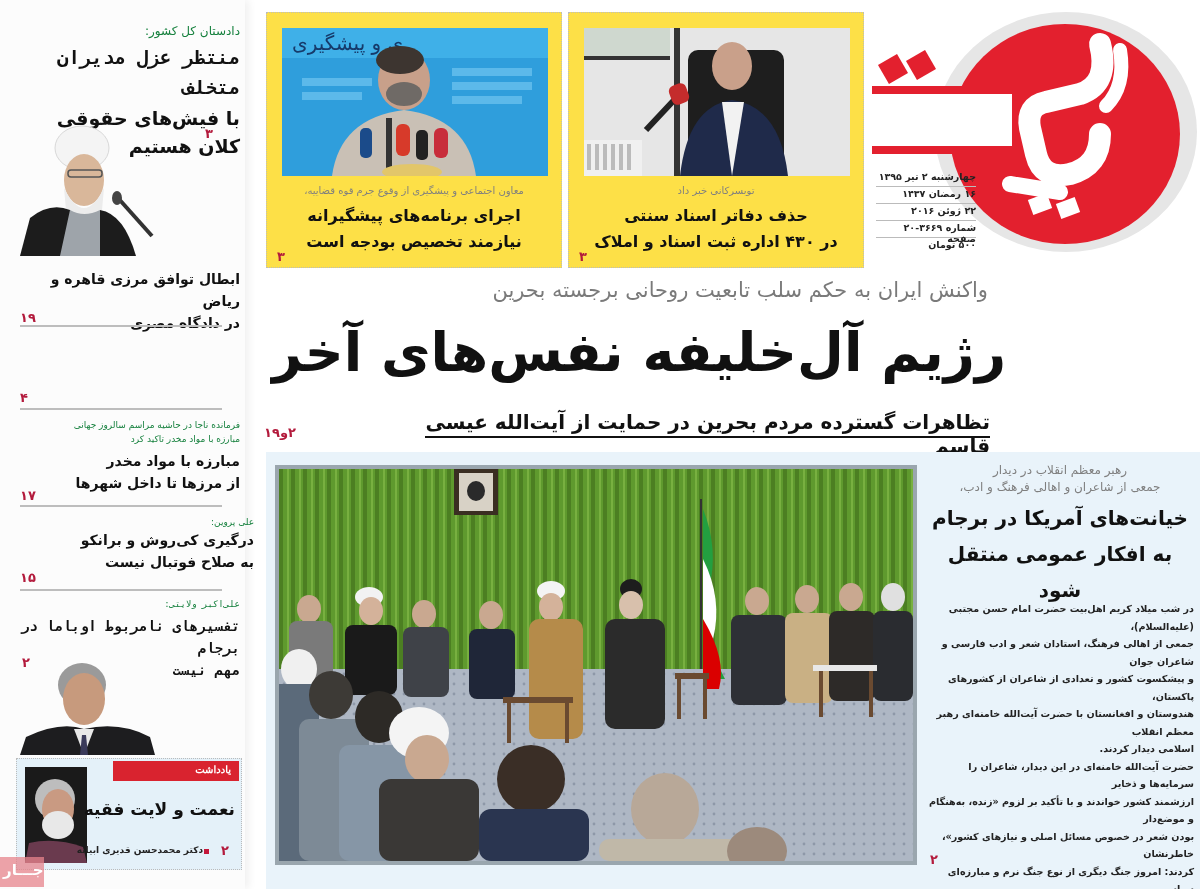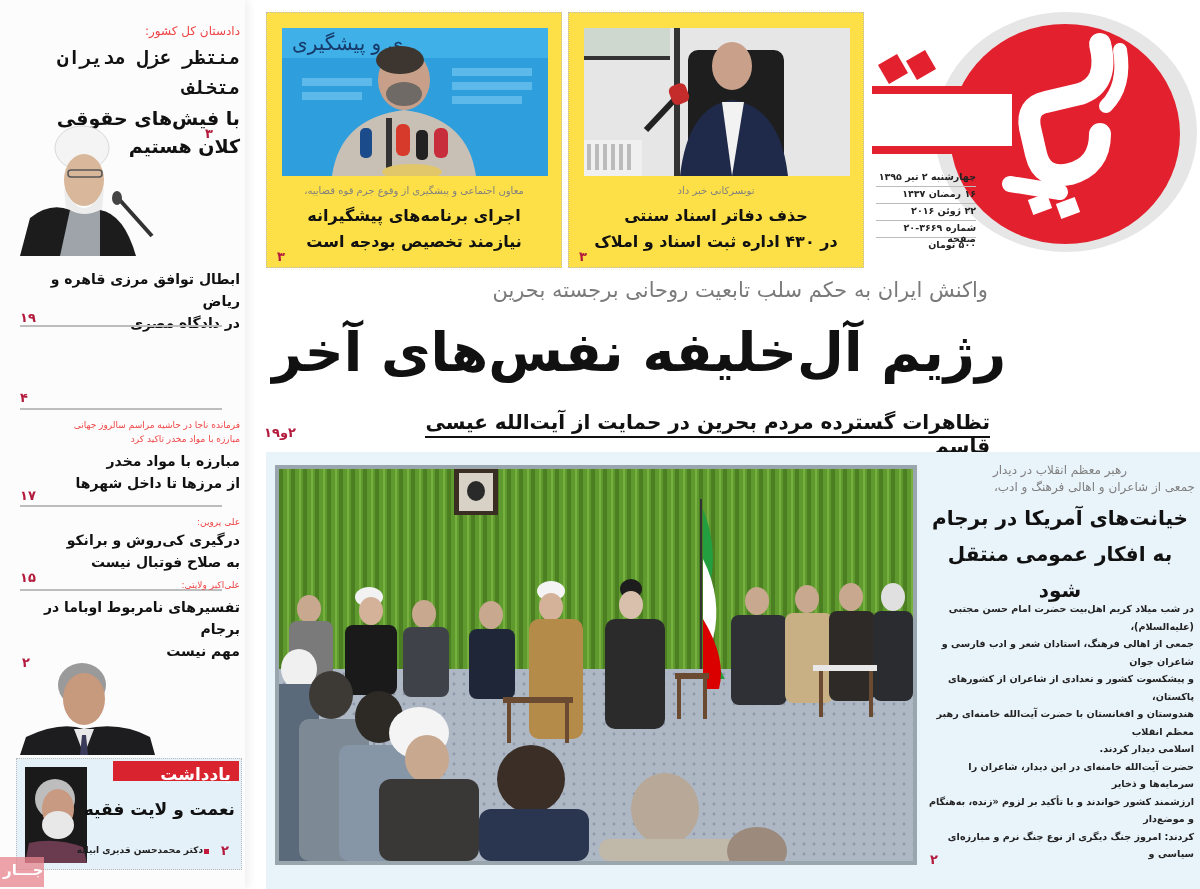--- a/index.html
+++ b/index.html
@@ -3,21 +3,21 @@
 <meta charset="utf-8">
 <style>
   * { box-sizing: border-box; margin: 0; padding: 0; }
   html, body { width: 1200px; height: 889px; overflow: hidden; background: #ffffff; }
   body { font-family: "DejaVu Sans", sans-serif; color: #111; position: relative; direction: ltr; }
   .rtl { direction: rtl; text-align: right; }
   .abs { position: absolute; }
 
   
   .left-col { left: 0; top: 0; width: 245px; height: 889px; background: #fcfcfc; box-shadow: 4px 0 8px rgba(0,0,0,0.06); }
-  .kicker { font-size: 11px; color: #ef4444; line-height: 14px; }
+  .kicker { font-size: 11px; color: #15803d; line-height: 14px; }
   .hl { font-weight: bold; color: #111; }
   .pnum { font-size: 13px; font-weight: bold; color: #b31a3c; }
   .sep { height: 2px; background: #bdbdbd; }
 
   
   .topbox { border: 1px dotted #bbb; background: #fde047; }
   .photo { overflow: hidden; }
 
   
   .logo-ring { border-radius: 50%; background: #e6e6e6; }
@@ -71,47 +71,47 @@
 
   <div class="abs" style="left:10px; top:418px; width:230px;">
     <div class="kicker" style="font-size:9px;">فرمانده ناجا در حاشیه مراسم سالروز جهانی</div>
     <div class="kicker" style="font-size:9px;">مبارزه با مواد مخدر تاکید کرد</div>
     <div class="hl" style="font-size:14px; line-height:22px; margin-top:4px;">مبارزه با مواد مخدر</div>
     <div class="hl" style="font-size:14px; line-height:22px;">از مرزها تا داخل شهرها</div>
   </div>
   <div class="abs pnum" style="left:20px; top:488px;">۱۷</div>
   <div class="abs sep" style="left:20px; top:505px; width:202px;"></div>
 
-  <div class="abs" style="left:10px; top:515px; width:230px;">
+  <div class="abs" style="left:24px; top:515px; width:230px;">
     <div class="kicker" style="font-size:9px;">علی پروین:</div>
     <div class="hl" style="font-size:14px; line-height:22px; ">درگیری کی‌روش و برانکو</div>
     <div class="hl" style="font-size:14px; line-height:22px;">به صلاح فوتبال نیست</div>
   </div>
   <div class="abs pnum" style="left:20px; top:570px;">۱۵</div>
   <div class="abs sep" style="left:20px; top:589px; width:202px;"></div>
 
-  <div class="abs" style="left:10px; top:578px; width:230px;">
+  <div class="abs" style="left:10px; top:598px; width:230px;font-family:Liberation Mono, monospace;">
     <div class="kicker" style="font-size:9px;">علی‌اکبر ولایتی:</div>
     <div class="hl" style="font-size:14px; line-height:22px; margin-top:4px;">تفسیرهای نامربوط اوباما در برجام</div>
     <div class="hl" style="font-size:14px; line-height:22px;">مهم نیست</div>
   </div>
   <div class="abs pnum" style="left:22px; top:655px;">۲</div>
   <div class="abs photo" style="left:20px; top:655px; width:135px; height:100px;">
     <svg width="135" height="100" viewBox="0 0 135 100">
       <ellipse cx="62" cy="30" rx="24" ry="22" fill="#9a9a9a"></ellipse>
       <ellipse cx="64" cy="44" rx="21" ry="26" fill="#c79a7d"></ellipse>
       <path d="M0 100 L6 82 Q40 66 64 74 Q100 66 130 82 L135 100 Z" fill="#1d1d1f"></path>
       <path d="M54 74 L64 100 L74 74 Z" fill="#e8e8e8"></path>
       <path d="M62 80 L66 80 L68 100 L60 100 Z" fill="#3a3a5a"></path>
     </svg>
   </div>
 
   <div class="abs" style="left:16px; top:758px; width:226px; height:112px; background:#e4f1f9; border:1px dotted #bbb;">
     <div class="abs" style="left:96px; top:2px; width:126px; height:20px; background:#d9232f;">
-      <span class="abs" style="right:8px; top:3px; font-size:17px; font-weight:bold; color:#fff; direction:rtl;">یادداشت</span>
+      <span class="abs" style="right:8px; top:3px; font-size:10px; font-weight:bold; color:#fff; direction:rtl;font-family:Liberation Serif, serif;">یادداشت</span>
     </div>
     <div class="abs photo" style="left:8px; top:8px; width:62px; height:96px; background:#222;">
       <svg width="62" height="96" viewBox="0 0 62 96">
         <rect width="62" height="96" fill="#1a1a1a"></rect>
         <ellipse cx="30" cy="32" rx="20" ry="20" fill="#bdbdbd"></ellipse>
         <ellipse cx="33" cy="42" rx="16" ry="20" fill="#c99a82"></ellipse>
         <ellipse cx="33" cy="58" rx="16" ry="14" fill="#e8e8e8"></ellipse>
         <path d="M0 96 L4 76 Q30 70 58 80 L62 96 Z" fill="#6a3a4e"></path>
       </svg>
     </div>
@@ -300,29 +300,30 @@
         <rect x="200" y="340" width="110" height="52" rx="12" fill="#2a3550"></rect>
       <ellipse cx="386" cy="340" rx="34" ry="36" fill="#b8a898"></ellipse>
         <rect x="320" y="370" width="140" height="22" rx="10" fill="#c0b8a8"></rect>
       <ellipse cx="478" cy="382" rx="30" ry="24" fill="#9c8a7c"></ellipse>
     </g>
   </svg>
 </div>
 
 <div class="abs rtl" style="left:925px; top:462px; width:270px;">
   <div style="text-align:center; font-size:12px; color:#7f7f7f; line-height:17px;">رهبر معظم انقلاب در دیدار</div>
-  <div style="text-align:right; font-size:12px; color:#7f7f7f; line-height:17px;">جمعی از شاعران و اهالی فرهنگ و ادب،</div>
+  <div style="text-align:center; font-size:12px; color:#7f7f7f; line-height:17px;">جمعی از شاعران و اهالی فرهنگ و ادب،</div>
   <div class="hl" style="text-align:center; font-size:20px; line-height:36px; margin-top:4px;">خیانت‌های آمریکا در برجام</div>
   <div class="hl" style="text-align:center; font-size:20px; line-height:36px;">به افکار عمومی منتقل شود</div>
 </div>
 
 <div class="abs rtl body-text" style="left:926px; top:600px; width:268px;">
   <div>در شب میلاد کریم اهل‌بیت حضرت امام حسن مجتبی (علیه‌السلام)،</div>
   <div>جمعی از اهالی فرهنگ، استادان شعر و ادب فارسی و شاعران جوان</div>
   <div>و پیشکسوت کشور و تعدادی از شاعران از کشورهای پاکستان،</div>
   <div>هندوستان و افغانستان با حضرت آیت‌الله خامنه‌ای رهبر معظم انقلاب</div>
   <div>اسلامی دیدار کردند.</div>
   <div>حضرت آیت‌الله خامنه‌ای در این دیدار، شاعران را سرمایه‌ها و ذخایر</div>
   <div>ارزشمند کشور خواندند و با تأکید بر لزوم «زنده، به‌هنگام و موضع‌دار</div>
+  <div>بودن شعر در خصوص مسائل اصلی و نیازهای کشور»، خاطرنشان</div>
   <div>کردند: امروز جنگ دیگری از نوع جنگ نرم و مبارزه‌ای سیاسی و</div>
 
 </div>
 <div class="abs pnum" style="left:930px; top:852px;">۲</div>
 
 </body></html>

